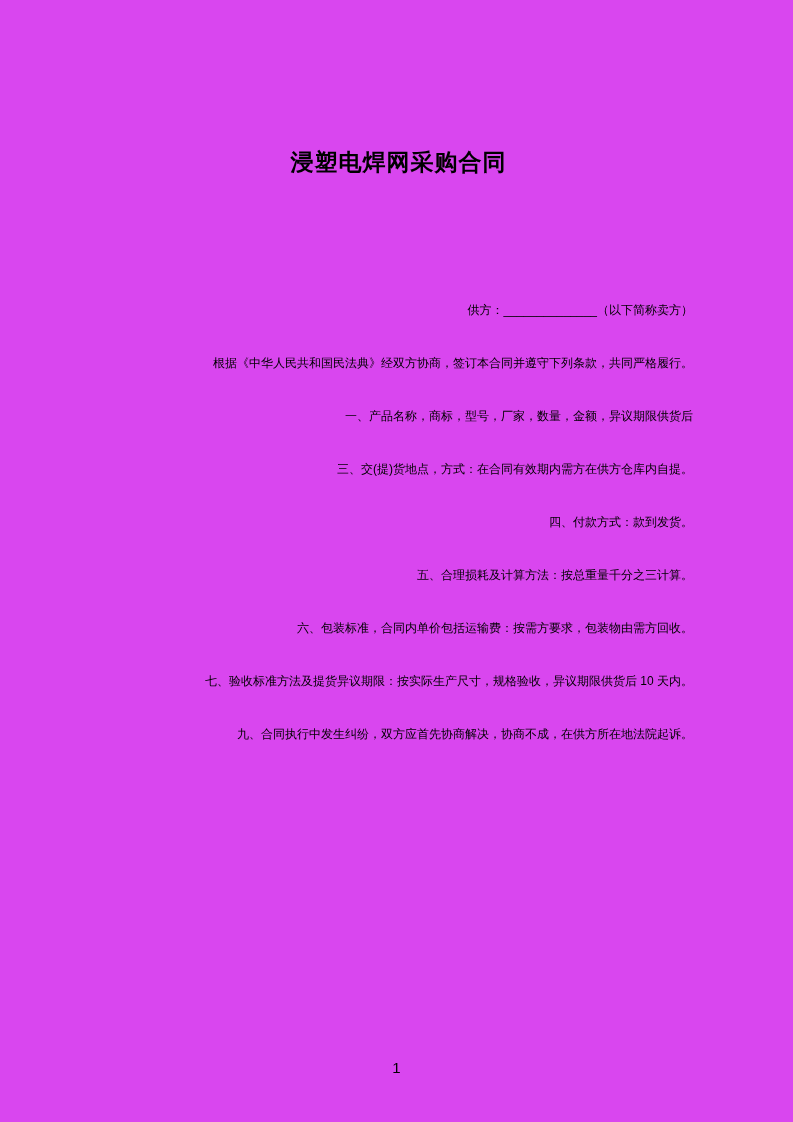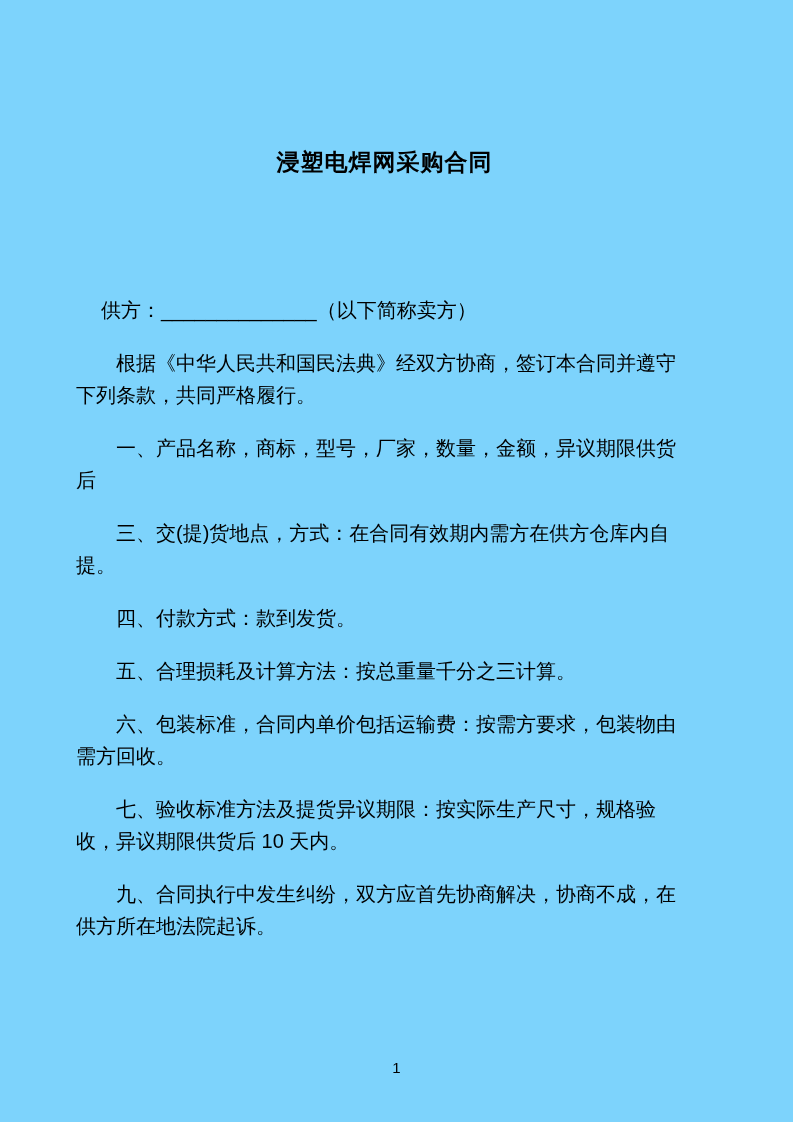--- a/index.html
+++ b/index.html
@@ -9,39 +9,40 @@
   }
   body {
     font-family: "Liberation Sans", "DejaVu Sans", sans-serif;
     -webkit-font-smoothing: antialiased;
   }
   .page {
     position: relative;
     width: 793px;
     height: 1122px;
     margin: 0 auto;
-    background: #7dd3fc;
+    background: #d946ef;
     color: #000000;
     box-sizing: border-box;
-    padding: 146px 100px 0 76px;
+    padding: 146px 100px 0 104px;
     overflow: hidden;
   }
   .doc-title {
     margin: 0 0 116px 0;
     text-align: center;
     font-size: 23px;
     font-weight: bold;
     line-height: 32px;
     letter-spacing: 1px;
   }
   .page p {
     margin: 0 0 21px 0;
-    font-size: 20px;
+    font-size: 12px;
     line-height: 32px;
     word-break: break-all;
+    text-align: right;
   }
   .field-line {
     text-indent: 1.25em;
   }
   .para {
     text-indent: 2em;
   }
   .blank {
     letter-spacing: 0;
     white-space: nowrap;

